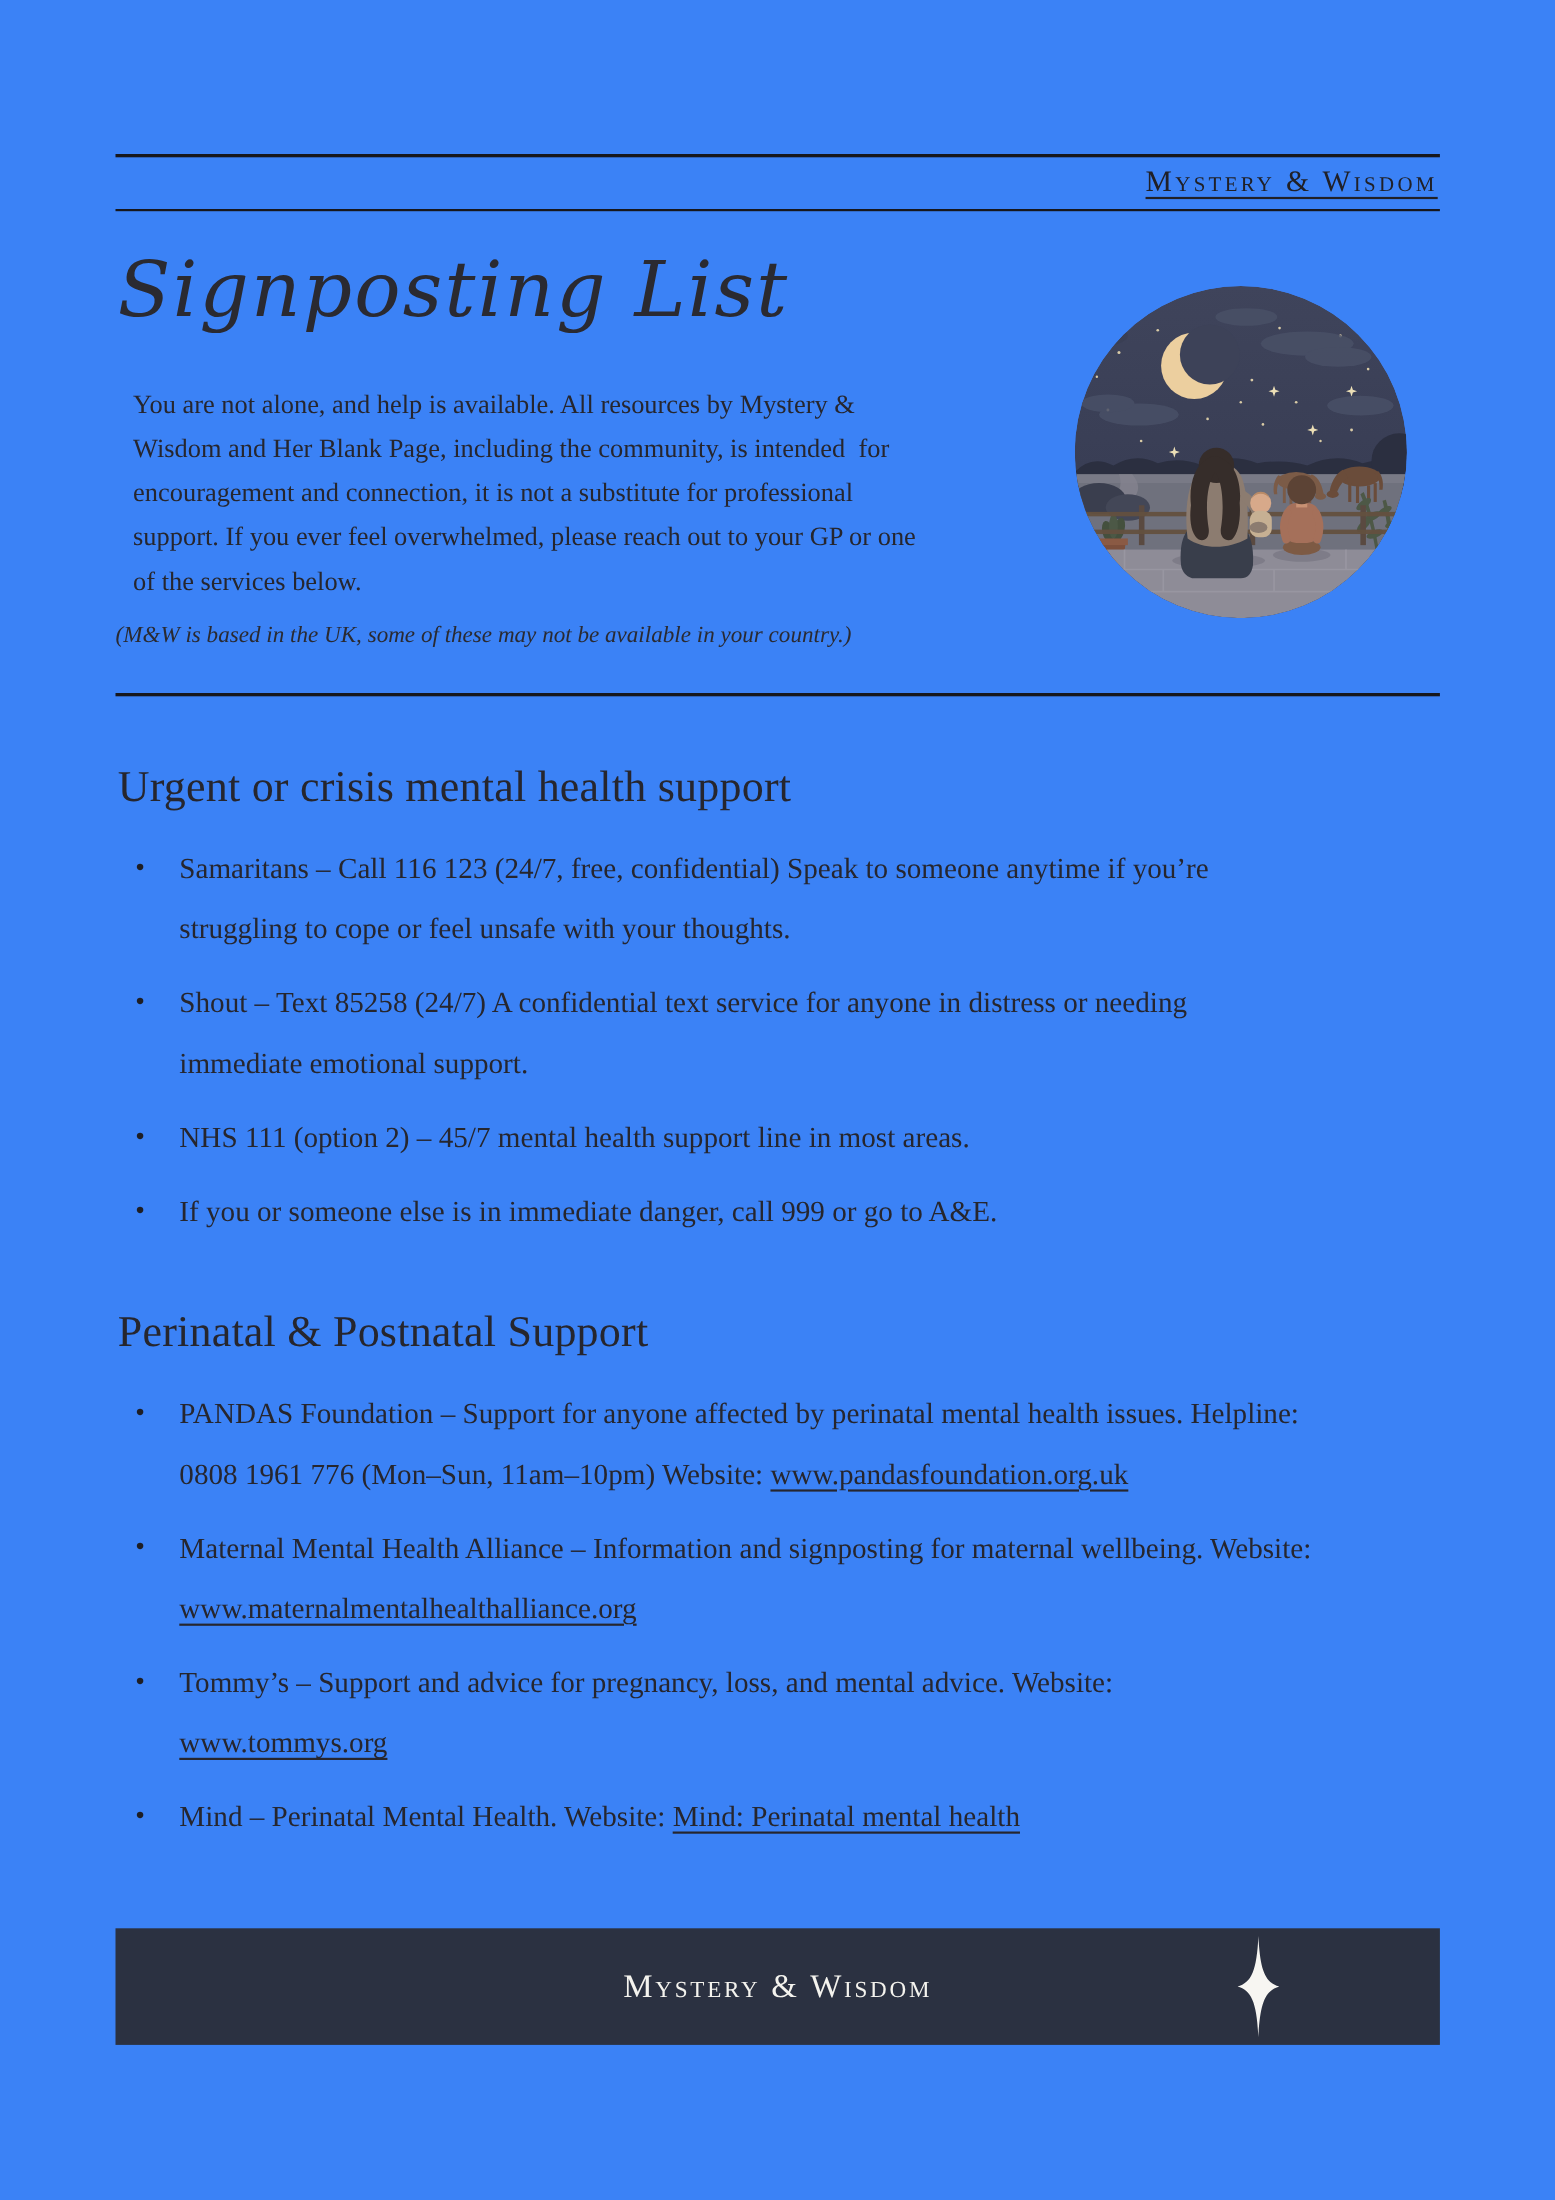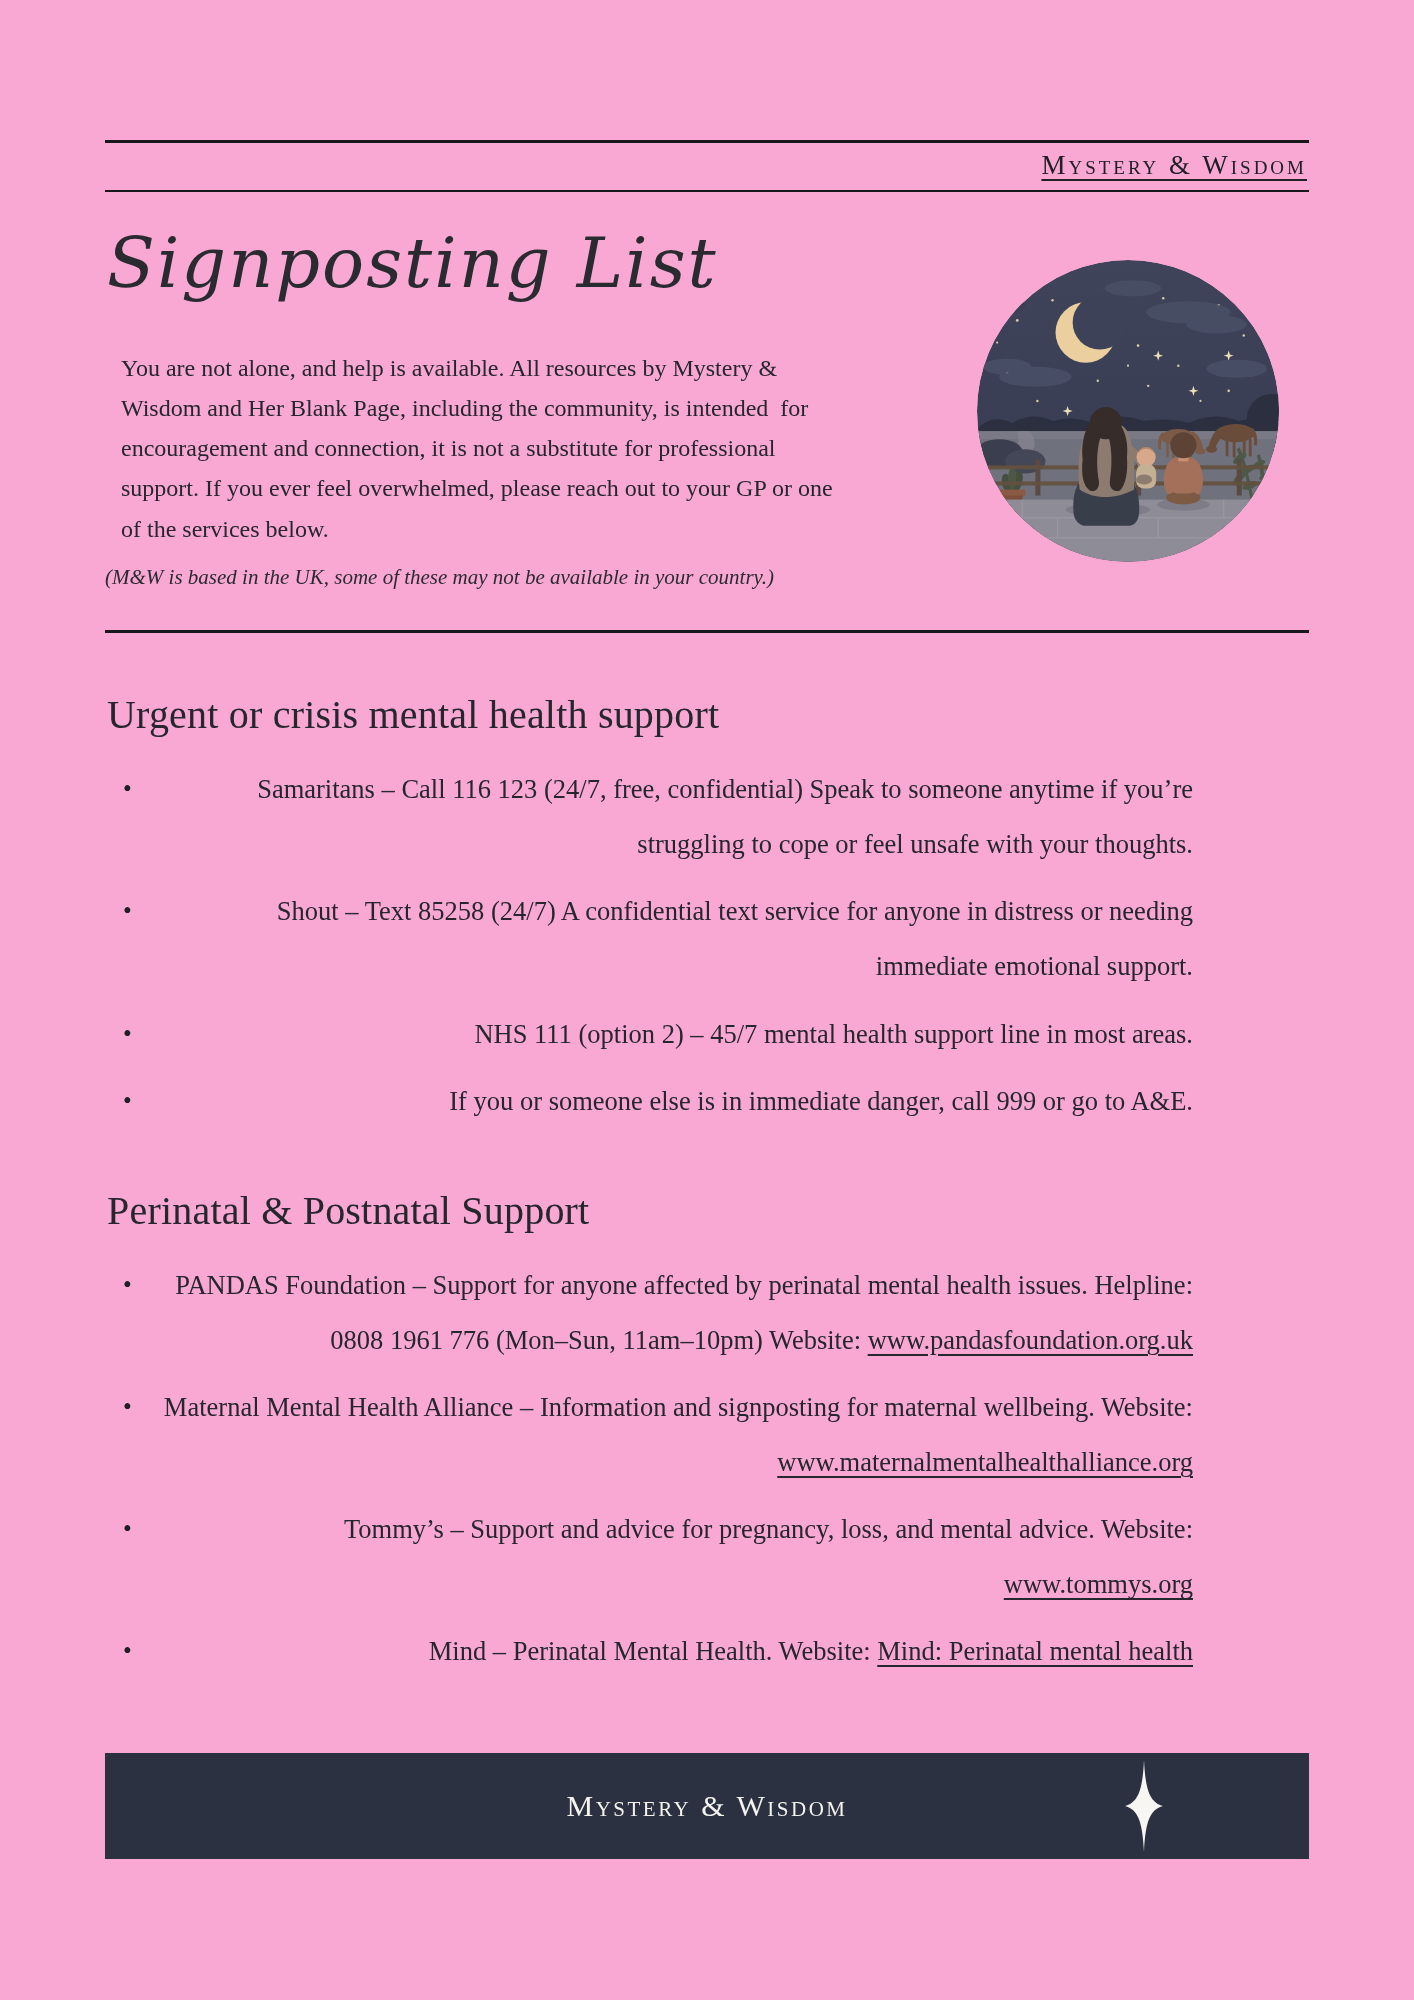--- a/index.html
+++ b/index.html
@@ -6,21 +6,21 @@
     --ink:#26262e;
     --rule:#17171c;
     --footer-bg:#2b3141;
     --footer-ink:#f4f3ee;
   }
   html,body{margin:0;padding:0;background:#ffffff;}
   .page{
     position:relative;
     width:1414px;height:2000px;
     margin:0 auto;
-    background:#f9a8d4;
+    background:#3b82f6;
     color:var(--ink);
     font-family:"Liberation Serif","DejaVu Serif",serif;
     overflow:hidden;
   }
   .content{padding:0 105px;}
 
   
   .rule{background:var(--rule);height:3px;border:none;}
   .rule-top{margin-top:140px;}
   .header-brand-row{display:flex;justify-content:flex-end;align-items:center;padding:7px 2px 9px 0;}
@@ -44,21 +44,21 @@
   .hero-right{margin-left:auto;margin-right:30px;padding-top:58px;}
   .illustration-wrap{width:302px;height:302px;border-radius:50%;overflow:hidden;display:block;}
 
   .divider{margin-top:40px;height:3px;background:var(--rule);}
 
   
   .sections{margin-top:6px;}
   .support-section{margin-top:58px;}
   .section-heading{font-size:40px;font-weight:normal;margin:0 0 24px 2px;letter-spacing:0.2px;}
   .bullet-list{list-style:none;margin:0;padding:0 0 0 58px;font-size:26.5px;line-height:2.08;}
-  .bullet-item{position:relative;margin-bottom:12px;max-width:1030px;text-align:right;}
+  .bullet-item{position:relative;margin-bottom:12px;max-width:1030px;}
   .bullet-item::before{
     content:"\2022";
     position:absolute;left:-40px;top:1px;
     font-size:25px;color:#1e1e24;
   }
   .inline-link{color:inherit;text-decoration:underline;text-underline-offset:5px;text-decoration-thickness:1.5px;}
 
   
   .footer{
     position:absolute;left:105px;right:105px;top:1753px;height:106px;

